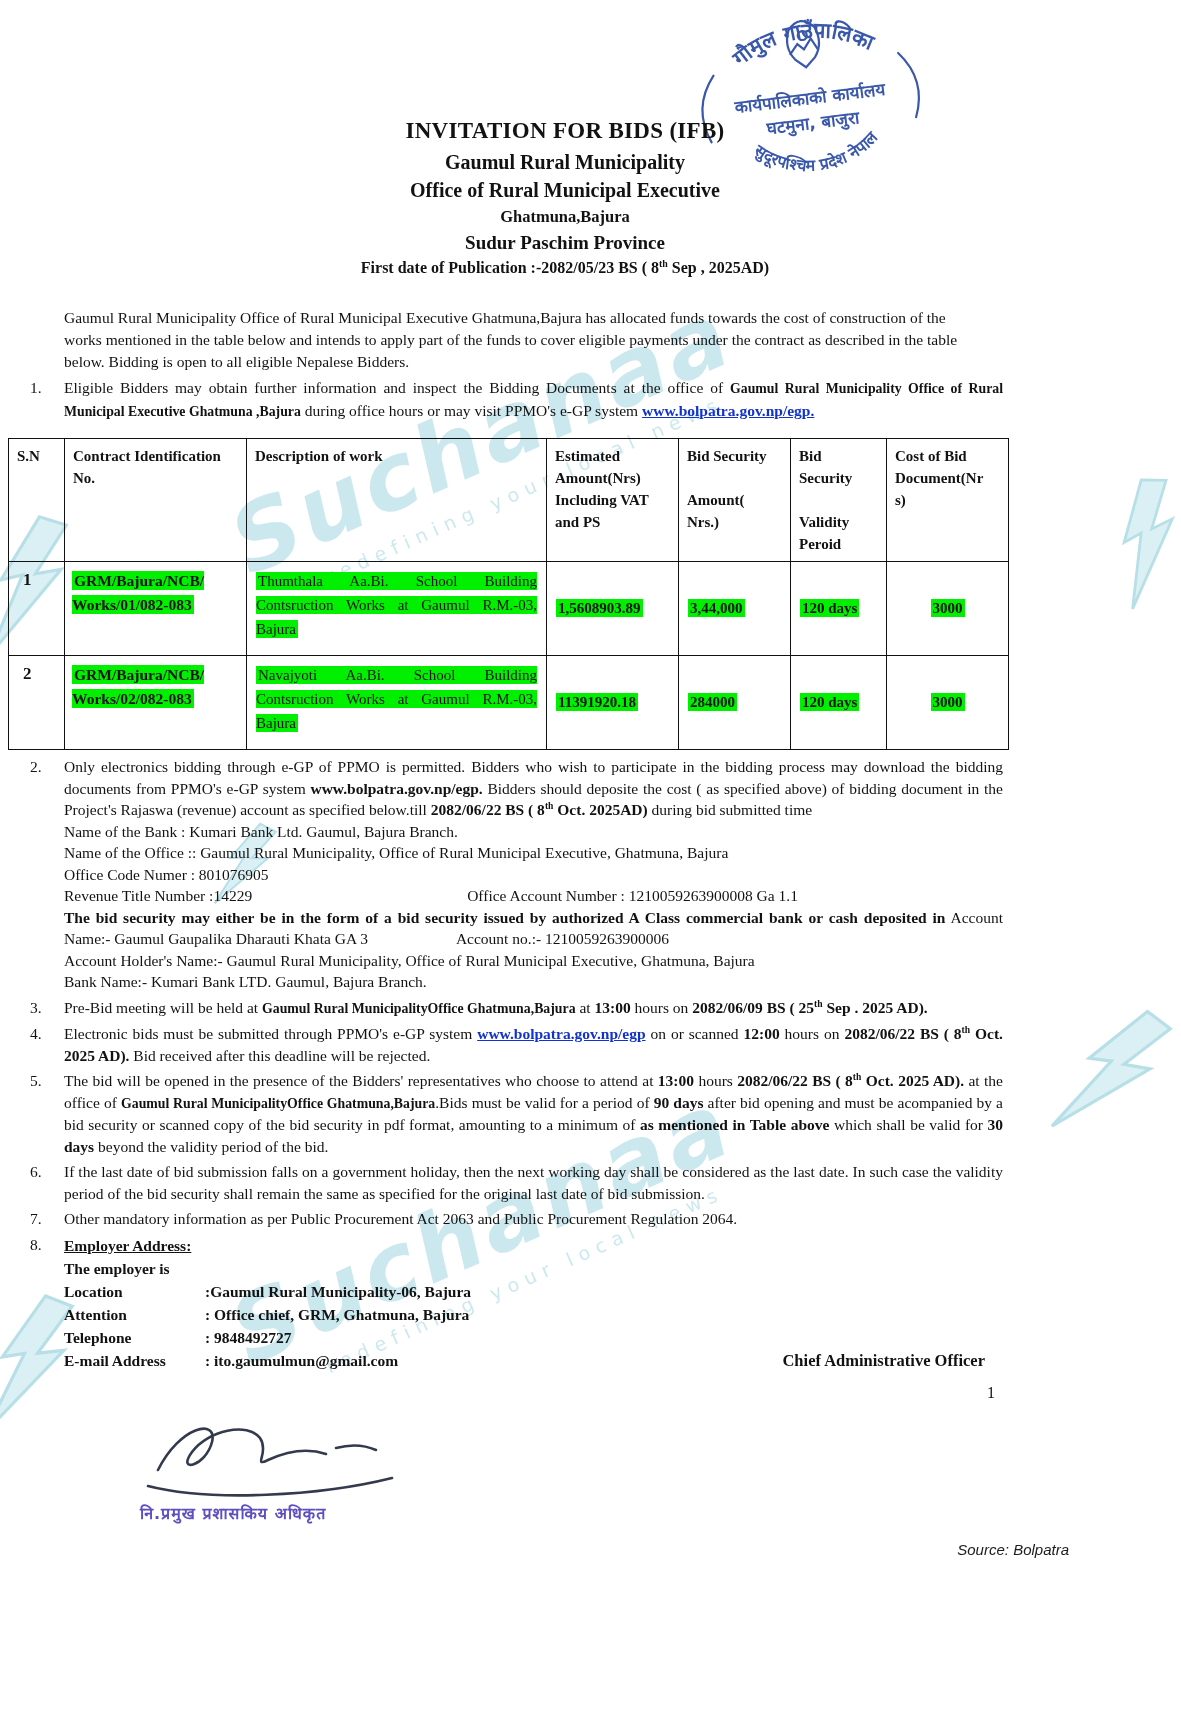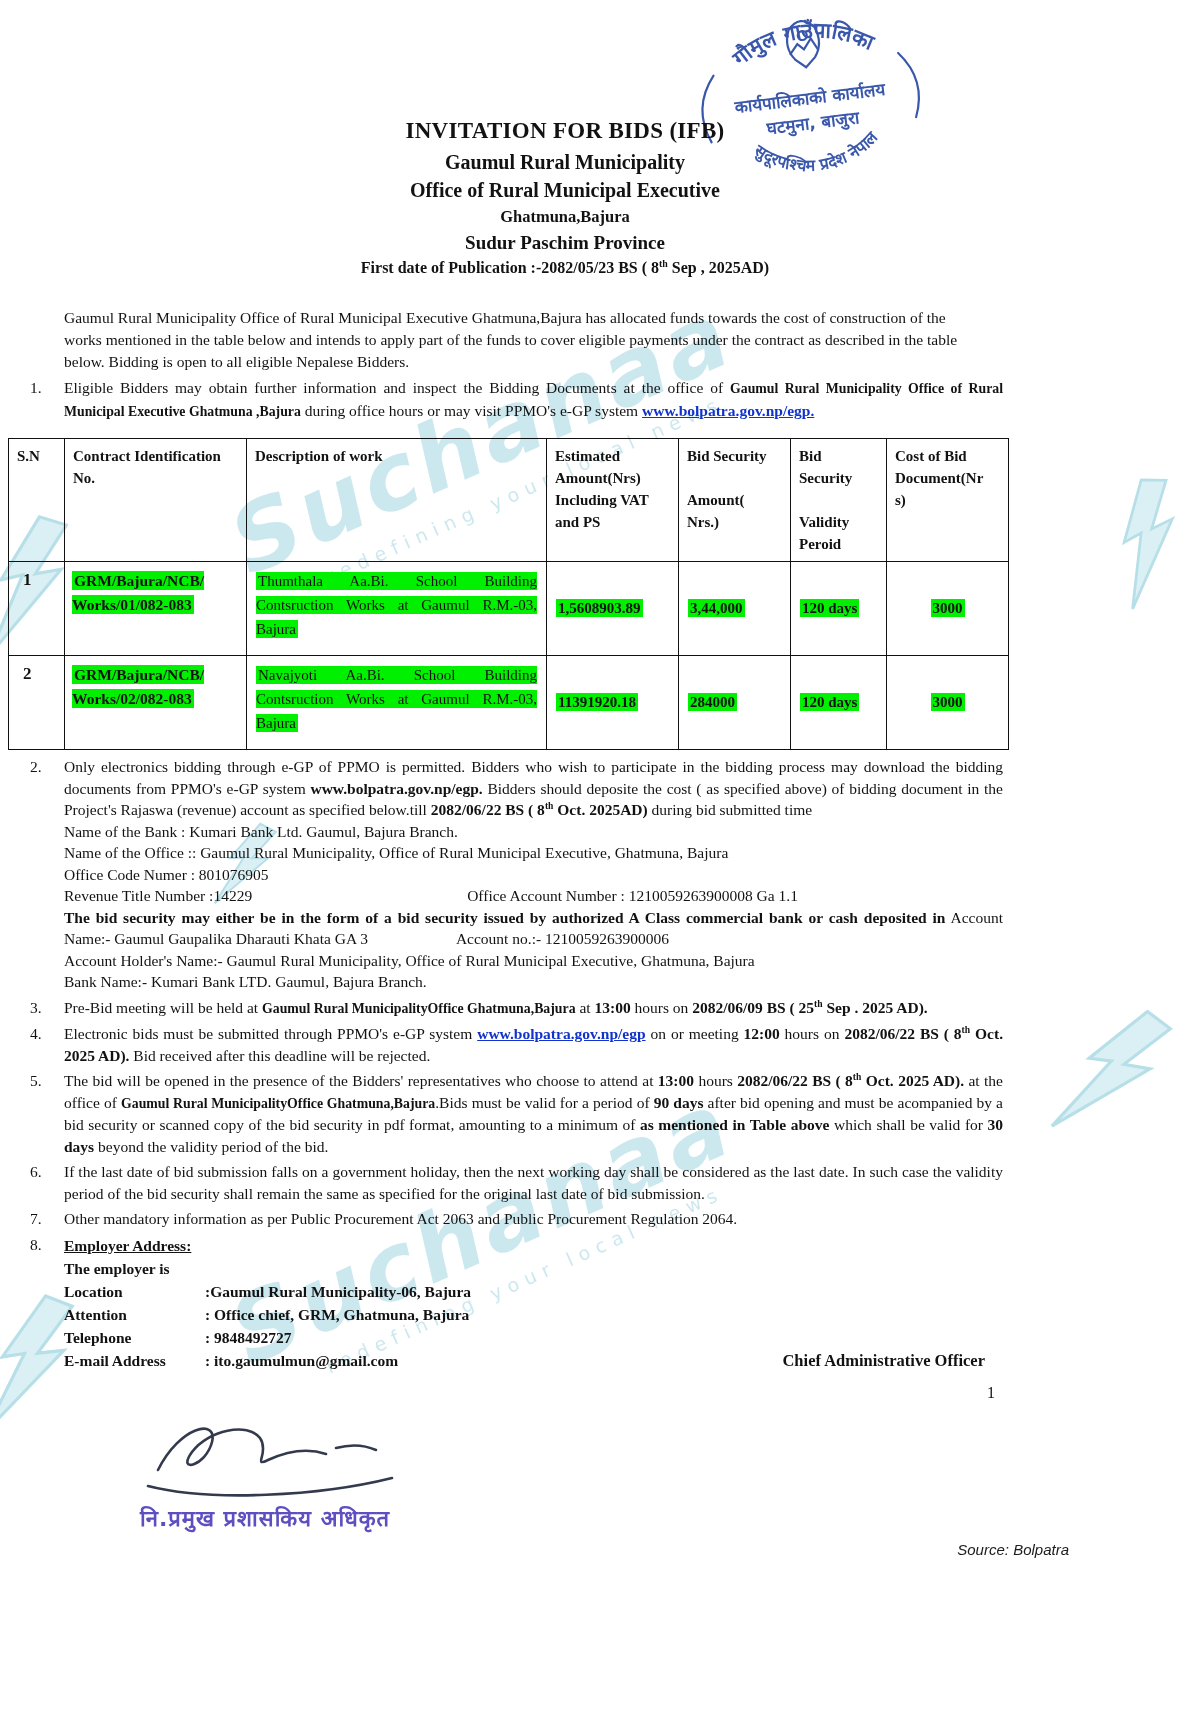--- a/index.html
+++ b/index.html
@@ -60,21 +60,21 @@
   
   .emp-heading { font-weight:700; text-decoration:underline; line-height:23px; }
   .emp-row { display:flex; font-weight:700; line-height:23px; font-size:15.5px; text-align:left; }
   .emp-label { flex:none; width:141px; }
   .cao { margin-left:auto; margin-right:18px; font-size:16.5px; white-space:nowrap; }
 
   .pageno { text-align:right; margin:12px 186px 0 0; font-size:16px; }
 
   
   .signature { margin:6px 0 0 140px; width:430px; }
-  .sig-caption { font-family:"DejaVu Sans", sans-serif; font-weight:700; font-size:22px;
+  .sig-caption { font-family:"DejaVu Sans", sans-serif; font-weight:700; font-size:16px;
                  color:var(--signature); margin-top:-10px; letter-spacing:1px; }
 
   .source { position:absolute; right:112px; top:1541px; z-index:2; font-style:italic;
             font-size:15px; font-family:"Liberation Sans", sans-serif; color:#1c1c1c; }
 </style>
 </head>
 <body>
 
 <svg width="0" height="0" style="position:absolute" aria-hidden="true">
   <defs>
@@ -204,21 +204,21 @@
   <div class="item">
     <span class="num">2.</span>
     <div class="body"><span>Only electronics bidding through e-GP of PPMO is permitted. Bidders who wish to participate in the bidding process may download the bidding documents from PPMO's e-GP system </span><span class="b">www.bolpatra.gov.np/egp.</span><span> Bidders should deposite the cost ( as specified above) of bidding document in the Project's Rajaswa (revenue) account as specified below.till </span><span class="b">2082/06/22 BS ( 8</span><sup class="b">th</sup><span class="b"> Oct. 2025AD)</span><span> during bid submitted time</span><br><span>Name of the Bank : Kumari Bank Ltd. Gaumul, Bajura  Branch.</span><br><span>Name of the Office :: Gaumul Rural Municipality, Office of Rural Municipal Executive, Ghatmuna, Bajura</span><br><span>Office Code Numer : 801076905</span><br><span>Revenue Title Number :14229</span><span style="display: inline-block; width: 215px;"></span><span>Office Account Number    :  1210059263900008  Ga 1.1</span><br><span class="b">The bid security may either be in the form of a bid security issued by authorized A Class commercial bank or cash deposited in</span><span> Account Name:-     Gaumul Gaupalika Dharauti Khata GA 3</span><span style="display: inline-block; width: 88px;"></span><span>Account no.:- 1210059263900006</span><br><span>Account Holder's Name:-  Gaumul  Rural Municipality, Office of Rural Municipal Executive, Ghatmuna, Bajura</span><br><span>Bank Name:- Kumari Bank LTD. Gaumul, Bajura Branch.</span></div>
   </div>
   <div class="item">
     <span class="num">3.</span>
     <div class="body"><span>Pre-Bid meeting will be held at </span><span class="b sm">Gaumul Rural MunicipalityOffice Ghatmuna,Bajura</span><span> at </span><span class="b">13:00</span><span> hours on </span><span class="b">2082/06/09 BS ( 25</span><sup class="b">th</sup><span class="b"> Sep . 2025 AD).</span></div>
   </div>
   <div class="item">
     <span class="num">4.</span>
-    <div class="body"><span>Electronic bids must be submitted through PPMO's e-GP system </span><span class="link">www.bolpatra.gov.np/egp</span><span> on or meeting </span><span class="b">12:00</span><span> hours on </span><span class="b">2082/06/22 BS ( 8</span><sup class="b">th</sup><span class="b">  Oct. 2025 AD).</span><span> Bid received after this deadline will be rejected.</span></div>
+    <div class="body"><span>Electronic bids must be submitted through PPMO's e-GP system </span><span class="link">www.bolpatra.gov.np/egp</span><span> on or scanned </span><span class="b">12:00</span><span> hours on </span><span class="b">2082/06/22 BS ( 8</span><sup class="b">th</sup><span class="b">  Oct. 2025 AD).</span><span> Bid received after this deadline will be rejected.</span></div>
   </div>
   <div class="item">
     <span class="num">5.</span>
     <div class="body"><span>The bid will be opened in the presence of the Bidders' representatives who choose to attend at </span><span class="b">13:00</span><span> hours </span><span class="b">2082/06/22 BS ( 8</span><sup class="b">th</sup><span class="b"> Oct. 2025 AD).</span><span>  at the office of </span><span class="b sm">Gaumul Rural MunicipalityOffice Ghatmuna,Bajura</span><span>.Bids must be valid for a period of </span><span class="b">90 days</span><span> after bid opening and must be acompanied by a bid security or scanned copy of the bid security in pdf format, amounting to a minimum of </span><span class="b">as mentioned in Table above</span><span> which shall be valid for </span><span class="b">30 days</span><span> beyond the validity period of the bid.</span></div>
   </div>
   <div class="item">
     <span class="num">6.</span>
     <div class="body"><span>If the last date of bid submission falls on a government holiday, then the next working day shall be considered as the last date. In such case the validity period of the bid security shall remain the same as specified for the original last date of bid submission.</span></div>
   </div>
   <div class="item">

